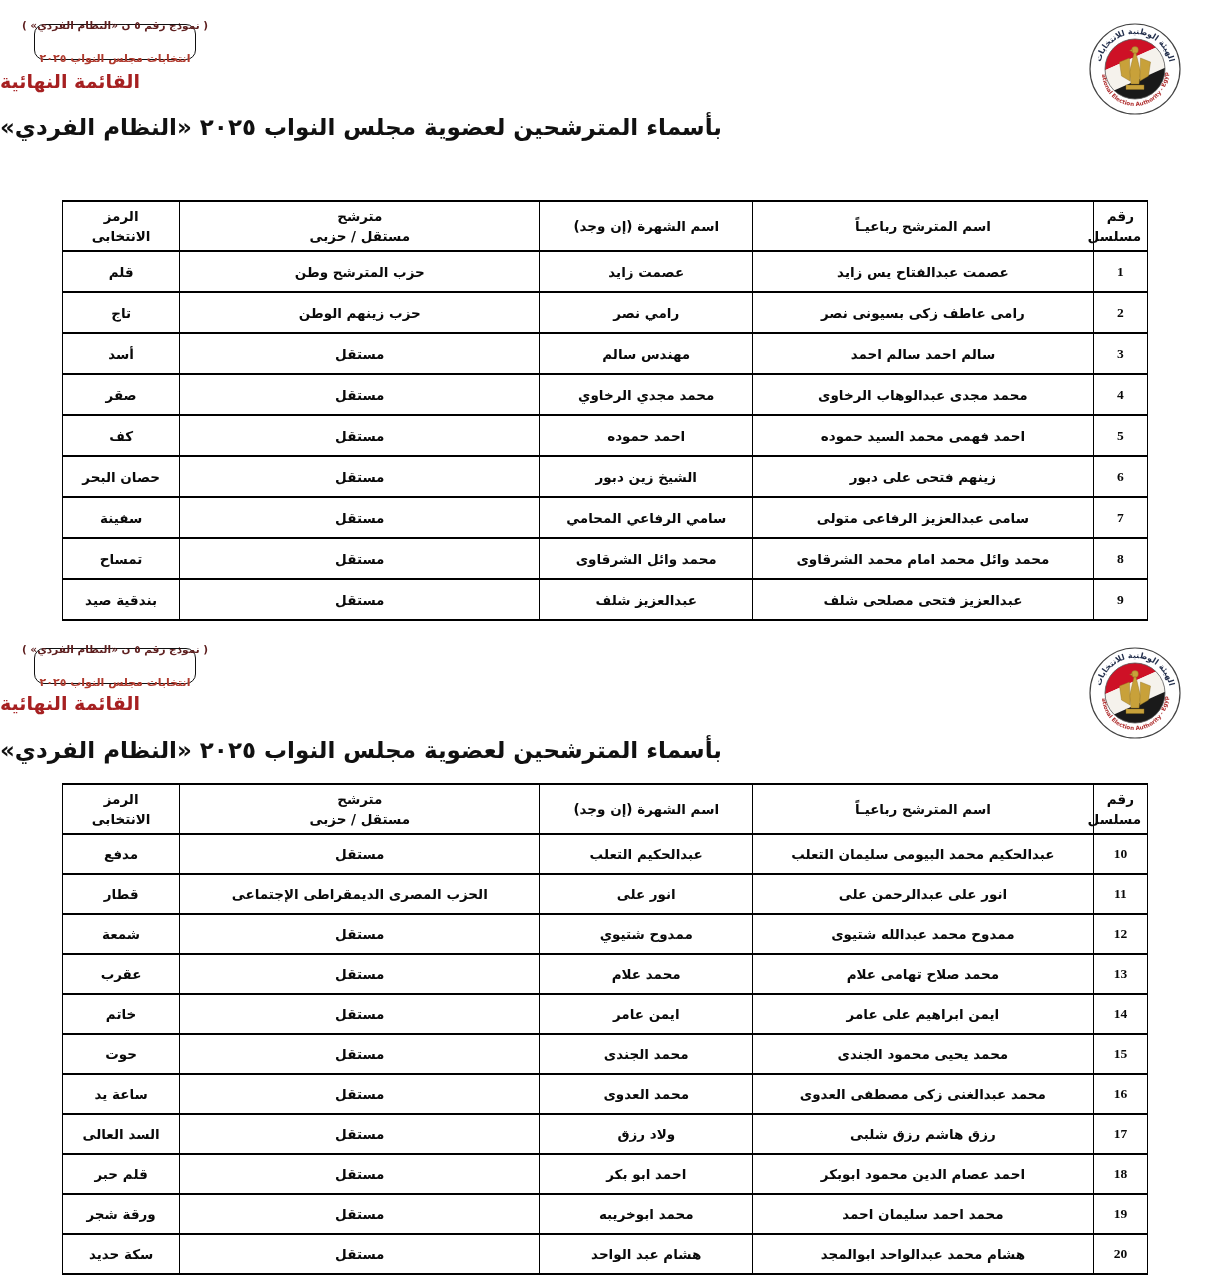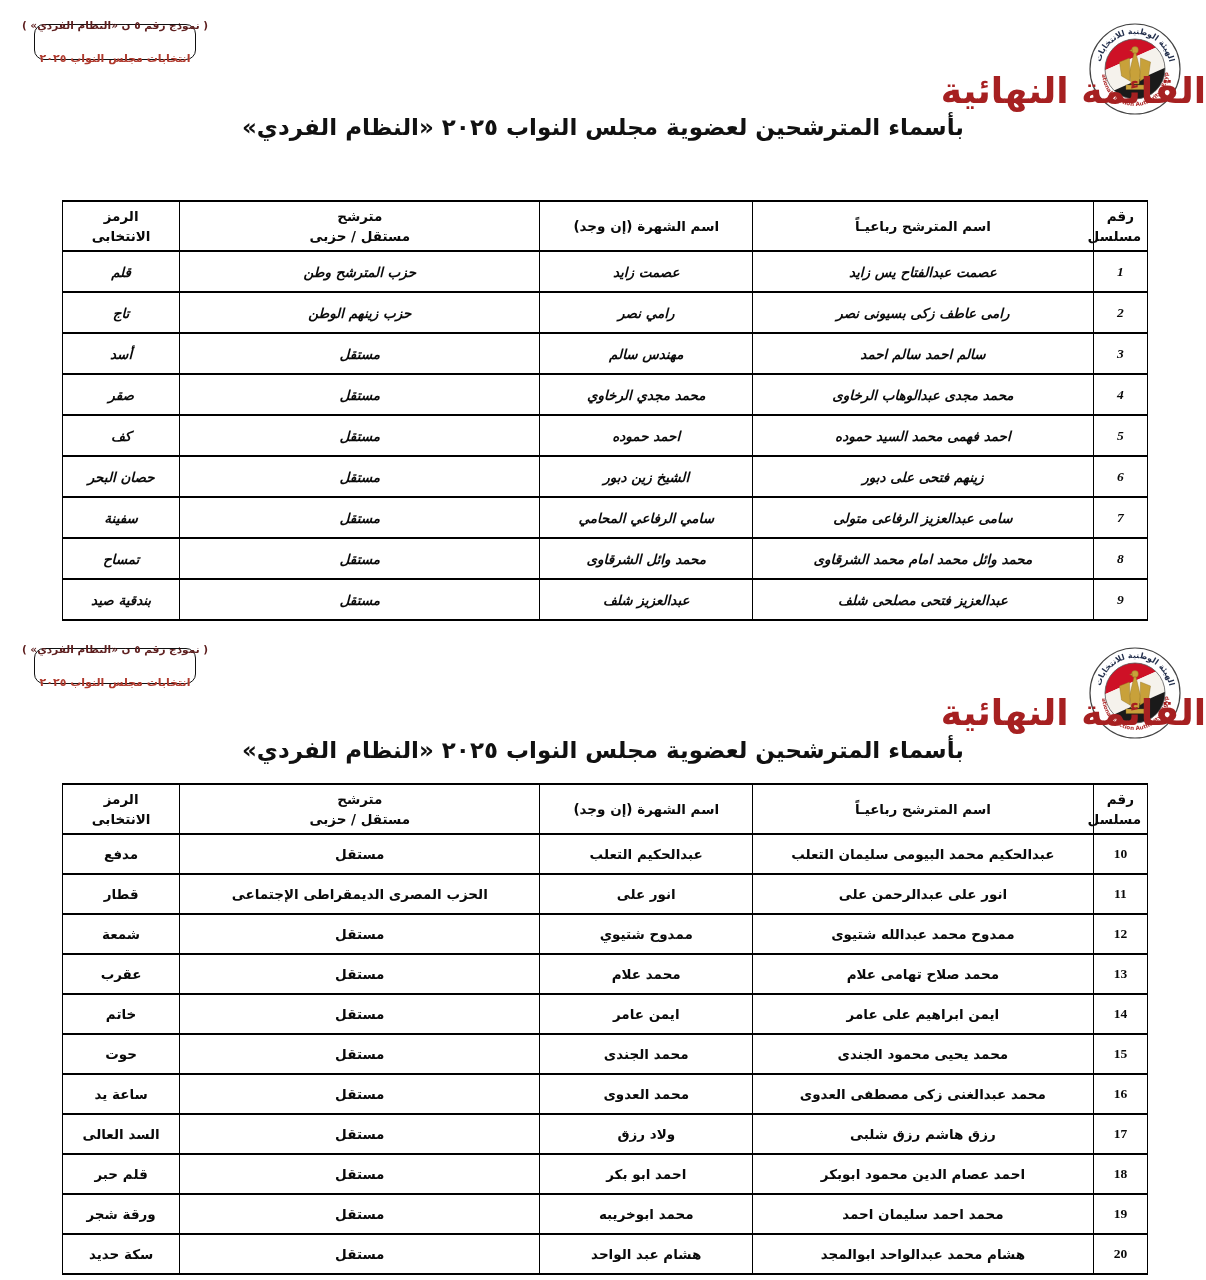--- a/index.html
+++ b/index.html
@@ -10,35 +10,35 @@
   
   .stamp { position:absolute; left:34px; width:162px; height:36px;
     border:1.6px solid #111; border-radius:10px; display:flex; flex-direction:column;
     align-items:center; justify-content:center; line-height:1.25; padding:2px 4px; }
   .stamp .l1 { font-size:10.5px; font-weight:bold; color:#5e1f1f; white-space:nowrap; }
   .stamp .l2 { font-size:11px; font-weight:bold; color:#b03a2e; white-space:nowrap;margin-top:20px; }
 
   
   .logo { position:absolute; left:1088px; width:94px; height:94px; }
 
-  .title { position:absolute; width:100%; text-align:right; color:#a62021;
-    font-size:36px; font-weight:bold; }
-  .subtitle { position:absolute; width:100%; text-align:center; color:#111;
+  .title { position:absolute; width:100%; text-align:left; color:#a62021;
+    font-size:19px; font-weight:bold; }
+  .subtitle { position:absolute; width:100%; text-align:left; color:#111;
     font-size:23px; font-weight:bold; }
   .district { position:absolute; width:100%; text-align:center; color:#111;
     font-size:18.5px; font-weight:bold; }
 
   table.list { position:absolute; right:58px; width:1086px; border-collapse:collapse;
     table-layout:fixed; direction:rtl; }
   table.list th, table.list td { border:1.5px solid #000; border-top-width:2.6px;
     border-bottom-width:2.6px; text-align:center; vertical-align:middle;
     font-weight:bold; color:#0a0a0a; padding:2px 6px; }
   table.list th { font-size:13.5px; white-space:pre-line; line-height:1.5; height:50px; }
   table.list td { font-size:13.5px; }
-  .t1 td { height:41px;font-style:italic; }
+  .t1 td { height:41px; }
   .t2 td { height:40px; }
   col.c-serial { width:5.0%; }
   col.c-name   { width:31.4%; }
   col.c-fame   { width:19.6%; }
   col.c-party  { width:33.2%; }
   col.c-symbol { width:10.8%; }
   td.serial { font-family:"Liberation Serif","DejaVu Serif",serif; font-size:15px;
     direction:ltr; }
 </style>
 </head>

